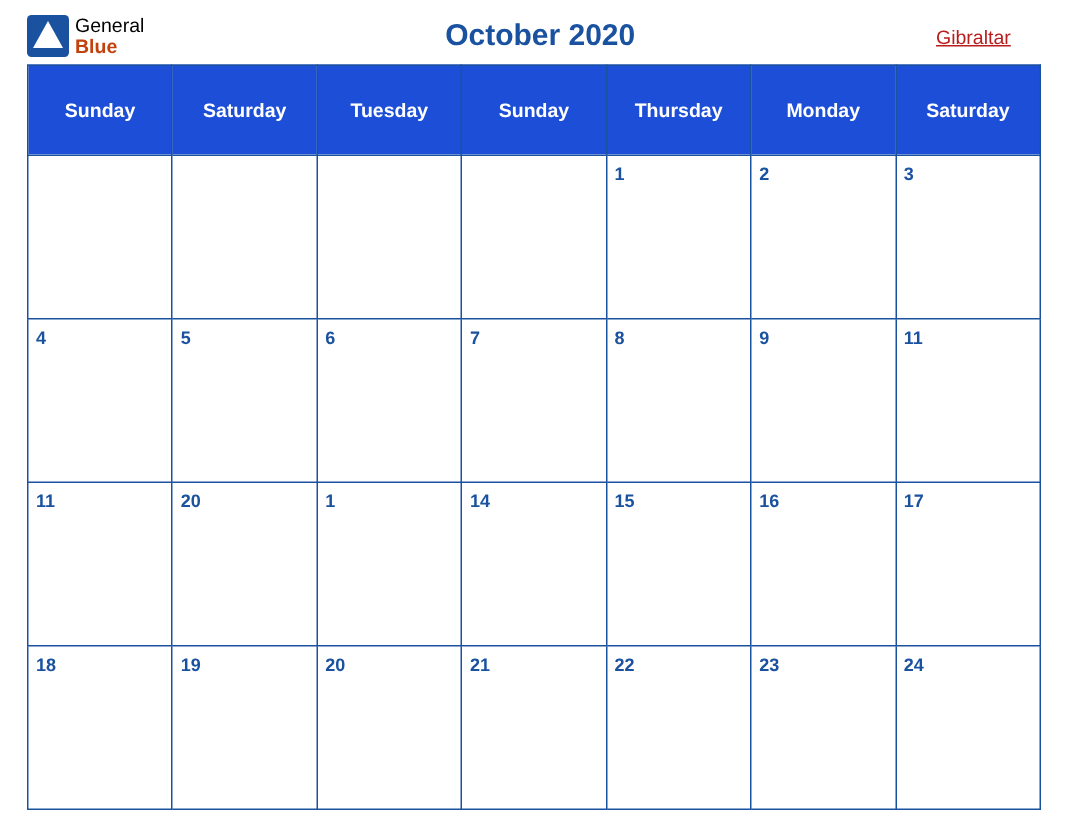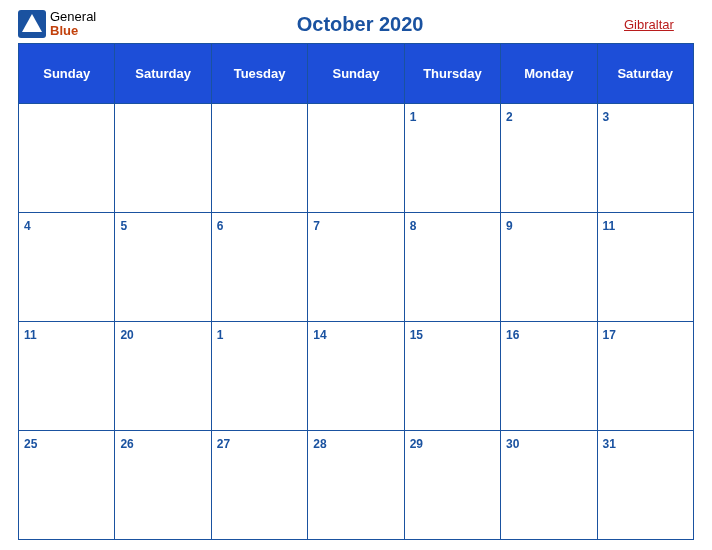--- a/index.html
+++ b/index.html
@@ -155,22 +155,22 @@
       <tr class="week-row">
         <td><span class="day-number">11</span></td>
         <td><span class="day-number">20</span></td>
         <td><span class="day-number">1</span></td>
         <td><span class="day-number">14</span></td>
         <td><span class="day-number">15</span></td>
         <td><span class="day-number">16</span></td>
         <td><span class="day-number">17</span></td>
       </tr>
       <tr class="week-row">
-        <td><span class="day-number">25</span></td>
-        <td><span class="day-number">26</span></td>
-        <td><span class="day-number">27</span></td>
-        <td><span class="day-number">28</span></td>
-        <td><span class="day-number">29</span></td>
-        <td><span class="day-number">30</span></td>
-        <td><span class="day-number">31</span></td>
+        <td><span class="day-number">18</span></td>
+        <td><span class="day-number">19</span></td>
+        <td><span class="day-number">20</span></td>
+        <td><span class="day-number">21</span></td>
+        <td><span class="day-number">22</span></td>
+        <td><span class="day-number">23</span></td>
+        <td><span class="day-number">24</span></td>
       </tr>
     </tbody>
 </table>
 
 </body></html>

